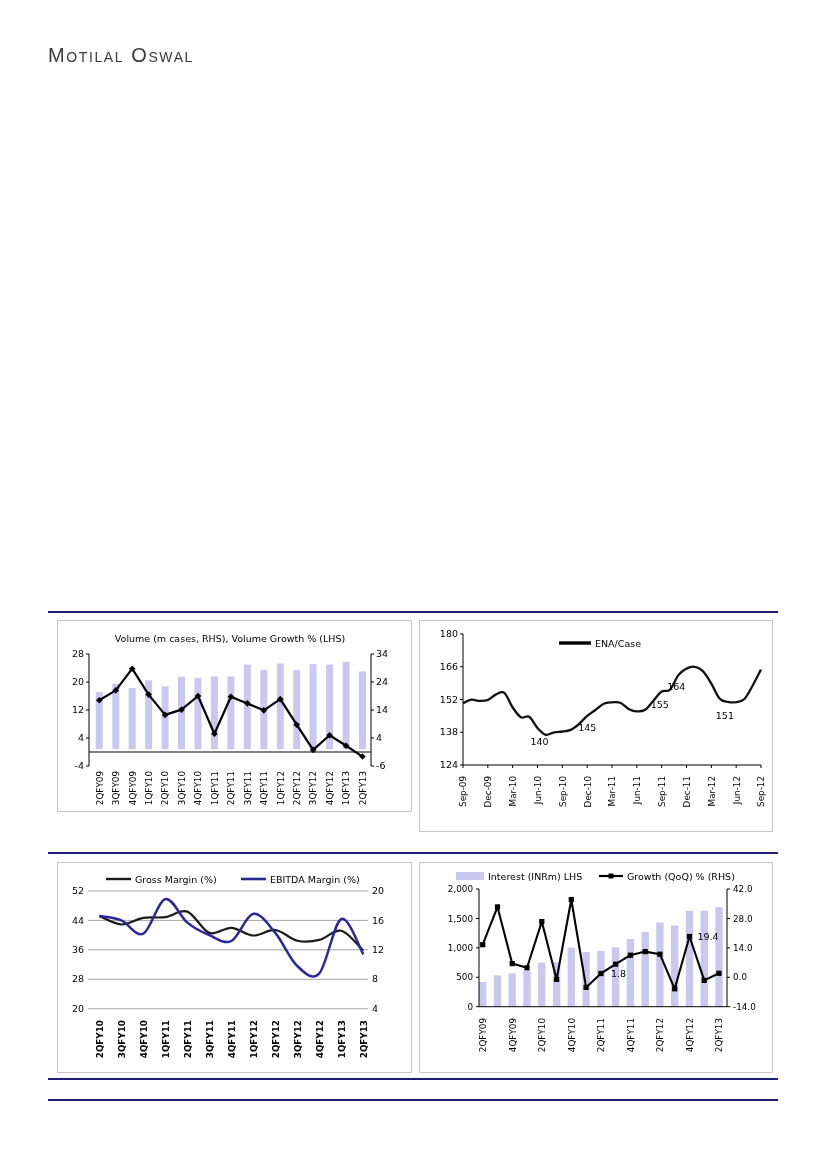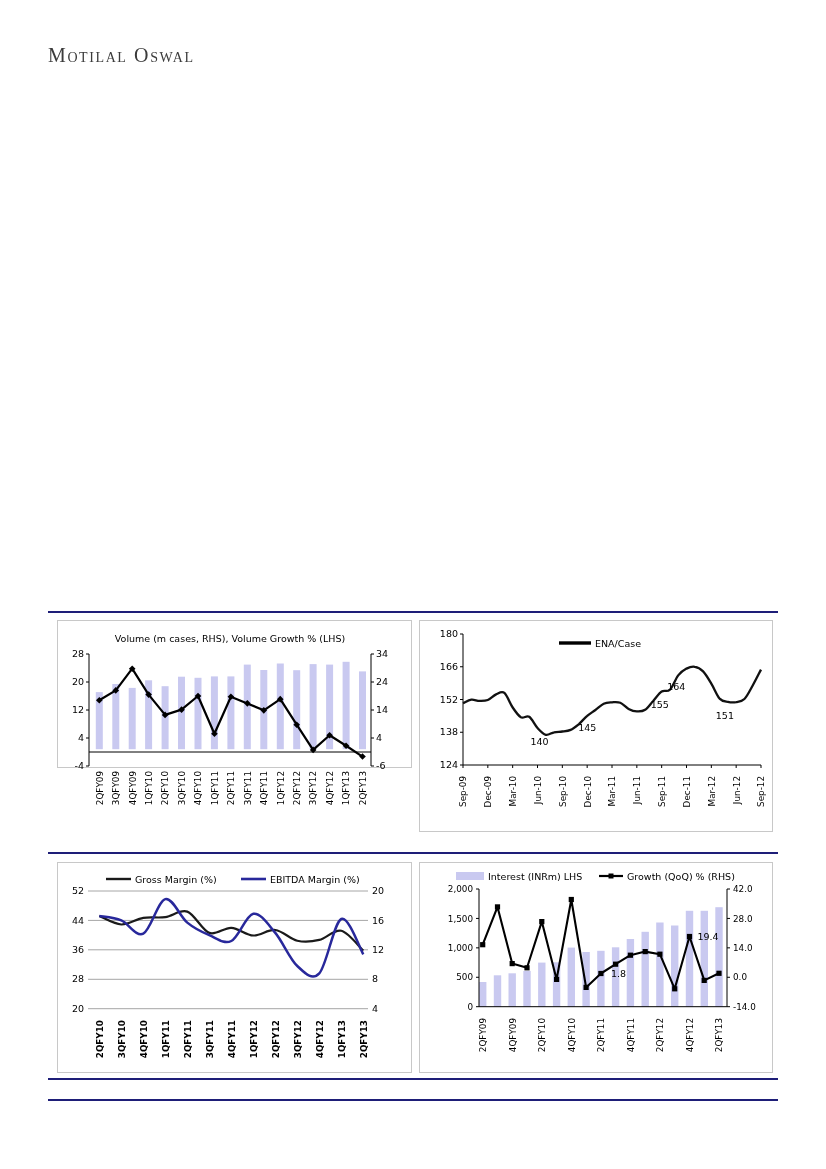--- a/index.html
+++ b/index.html
@@ -1,24 +1,24 @@
 <!DOCTYPE html>
 <html style="--rule: #1e1e78; --pborder: #c8c8c8;"><head>
 <meta charset="utf-8">
 <style>
   html,body{margin:0;padding:0;background:#fff;}
   .page{position:relative;width:826px;height:1169px;background:#fff;overflow:hidden;
         font-family:"DejaVu Sans","Liberation Sans",sans-serif;}
   .logo{position:absolute;left:48px;top:44px;
-        font-family:Liberation Serif, serif;
+        font-family:Liberation Sans, sans-serif;
         font-variant:small-caps;font-size:20px;letter-spacing:1.6px;color:#3b3b3b;}
   .rule{position:absolute;left:48px;width:730px;height:2px;background:var(--rule,#1e1e78);}
   .rule1{top:611px;} .rule2{top:852px;} .rule3{top:1078px;} .rule4{top:1099px;}
   .panel{position:absolute;background:#fff;border:1px solid var(--pborder,#c8c8c8);box-sizing:border-box;}
-  .p1{left:57px;top:620px;width:355px;height:148px;}
+  .p1{left:57px;top:620px;width:355px;height:192px;}
   .p2{left:419px;top:620px;width:354px;height:212px;}
   .p3{left:57px;top:862px;width:355px;height:211px;}
   .p4{left:419px;top:862px;width:354px;height:211px;}
   svg{display:block;}
   svg text{fill:#000;}
 </style>
 </head>
 <body>
 
 <div class="page">

